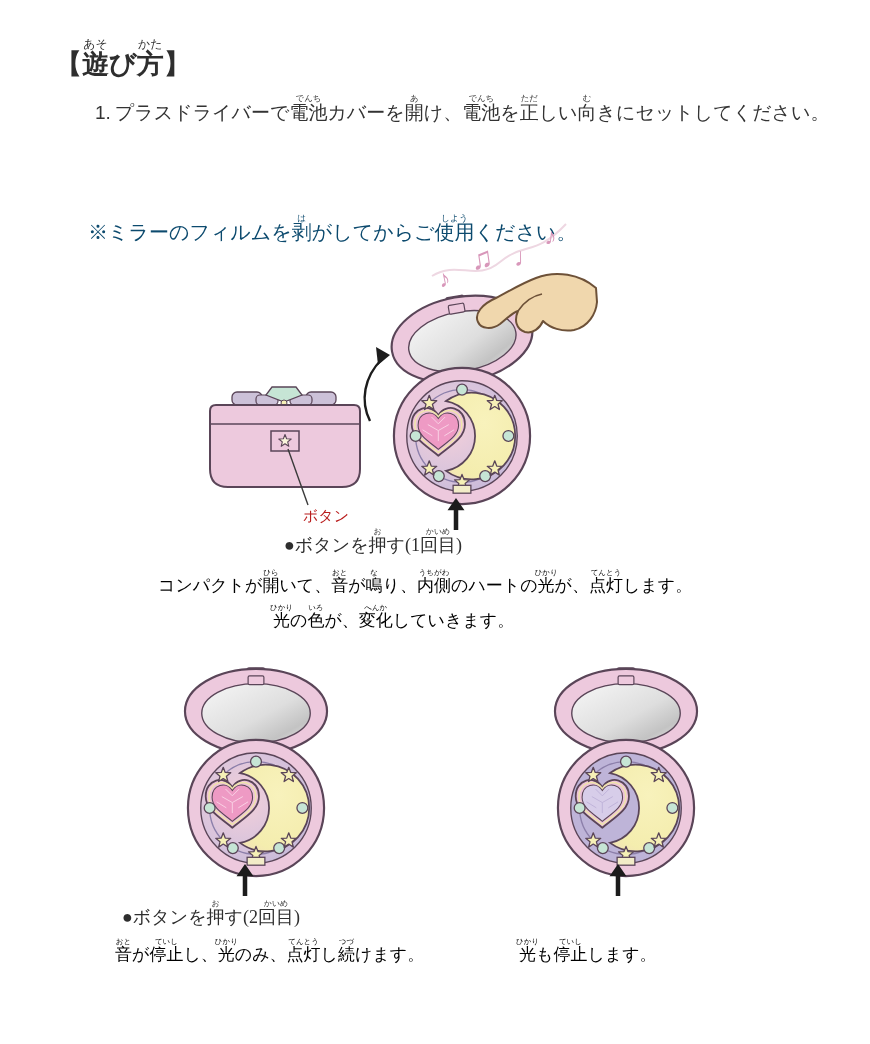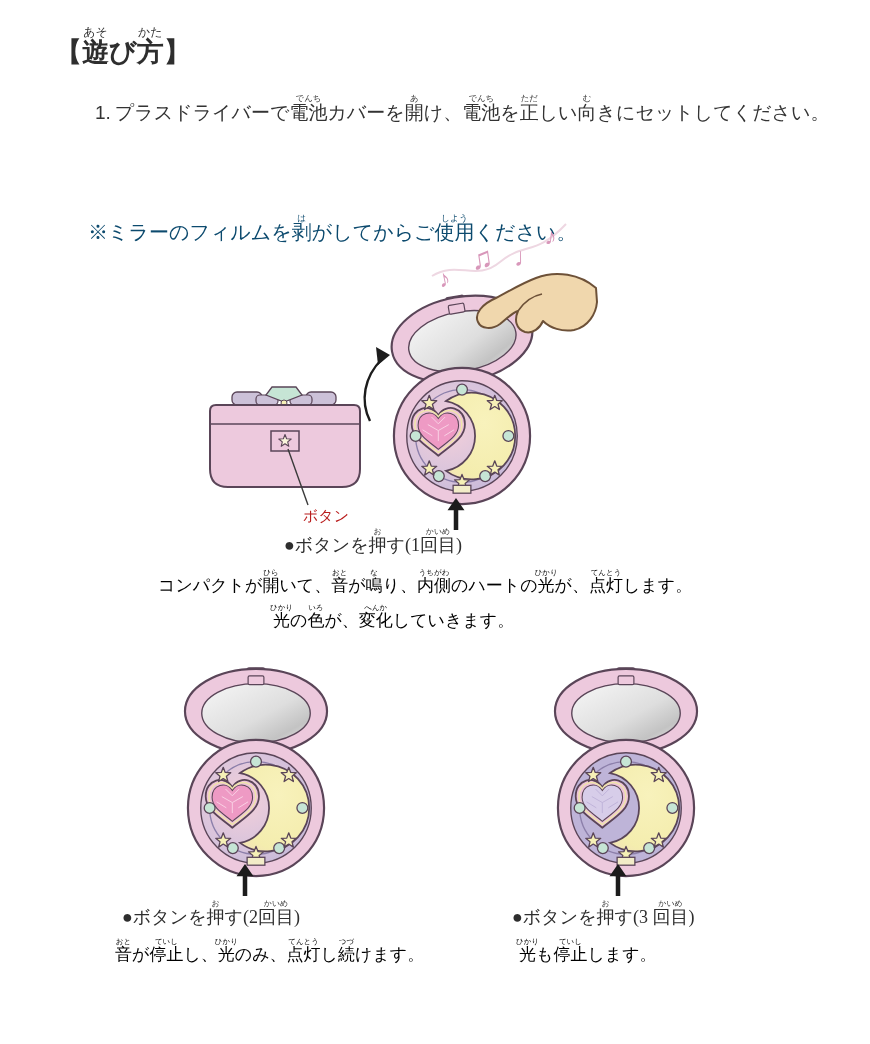--- a/index.html
+++ b/index.html
@@ -15,21 +15,21 @@
   .caption{font-size:18px;color:#2e2e2e;font-family:Liberation Serif, serif;}
   .desc{font-size:17px;color:#000000;}
   .small-label{font-size:15px;color:#b91c1c;}
   svg{display:block;overflow:visible;}
 </style>
 </head>
 <body>
 
 <div class="page">
 
-  <div class="abs title" style="left:55px;top:26px;font-family:Liberation Mono, monospace;">【<ruby>遊<rt>あそ</rt></ruby>び<ruby>方<rt>かた</rt></ruby>】</div>
+  <div class="abs title" style="left:55px;top:38px;font-family:Liberation Mono, monospace;">【<ruby>遊<rt>あそ</rt></ruby>び<ruby>方<rt>かた</rt></ruby>】</div>
 
   <div class="abs step" style="left:95px;top:94px;">
     <span class="num">1.</span><span>プラスドライバーで<ruby>電池<rt>でんち</rt></ruby>カバーを<ruby>開<rt>あ</rt></ruby>け、<ruby>電池<rt>でんち</rt></ruby>を<ruby>正<rt>ただ</rt></ruby>しい<ruby>向<rt>む</rt></ruby>きにセットしてください。</span>
   </div>
   <div class="abs note" style="left:88px;top:167px;">※ミラーのフィルムを<ruby>剥<rt>は</rt></ruby>がしてからご<ruby>使用<rt>しよう</rt></ruby>ください。</div>
 
   <div class="abs" style="left:428px;top:198px;">
     <svg id="notes-svg" width="150" height="95" viewBox="0 0 150 95">
     <path d="M4,78 C30,62 48,84 72,64 C96,44 108,58 138,26" fill="none" stroke="#eed7e2" stroke-width="2"></path>
     <text x="12" y="90" font-size="24" fill="#d897ba" transform="rotate(-12 12 90)">♪</text>
@@ -247,16 +247,15 @@
   </div>
   <div class="abs" style="left:606px;top:864px;">
     <svg class="up-arrow" width="24" height="32" viewBox="0 0 24 34">
         <path d="M12,0 L3,13 H9.6 V34 H14.4 V13 H21 Z" fill="#1c1c1c"></path>
       </svg>
   </div>
 
   <div class="abs caption" style="left:122px;top:899px;">●ボタンを<ruby>押<rt>お</rt></ruby>す(2<ruby>回目<rt>かいめ</rt></ruby>)</div>
   <div class="abs desc" style="left:115px;top:938px;"><ruby>音<rt>おと</rt></ruby>が<ruby>停止<rt>ていし</rt></ruby>し、<ruby>光<rt>ひかり</rt></ruby>のみ、<ruby>点灯<rt>てんとう</rt></ruby>し<ruby>続<rt>つづ</rt></ruby>けます。</div>
 
-  <div class="abs caption" style="left:512px;top:899px;">●ボタンを<ruby>押<rt>お</rt></ruby>す(3 <ruby>回目<rt>かいめ</rt></ruby>)</div>
   <div class="abs desc" style="left:516px;top:938px;"><ruby>光<rt>ひかり</rt></ruby>も<ruby>停止<rt>ていし</rt></ruby>します。</div>
 
 </div>
 
 </body></html>

